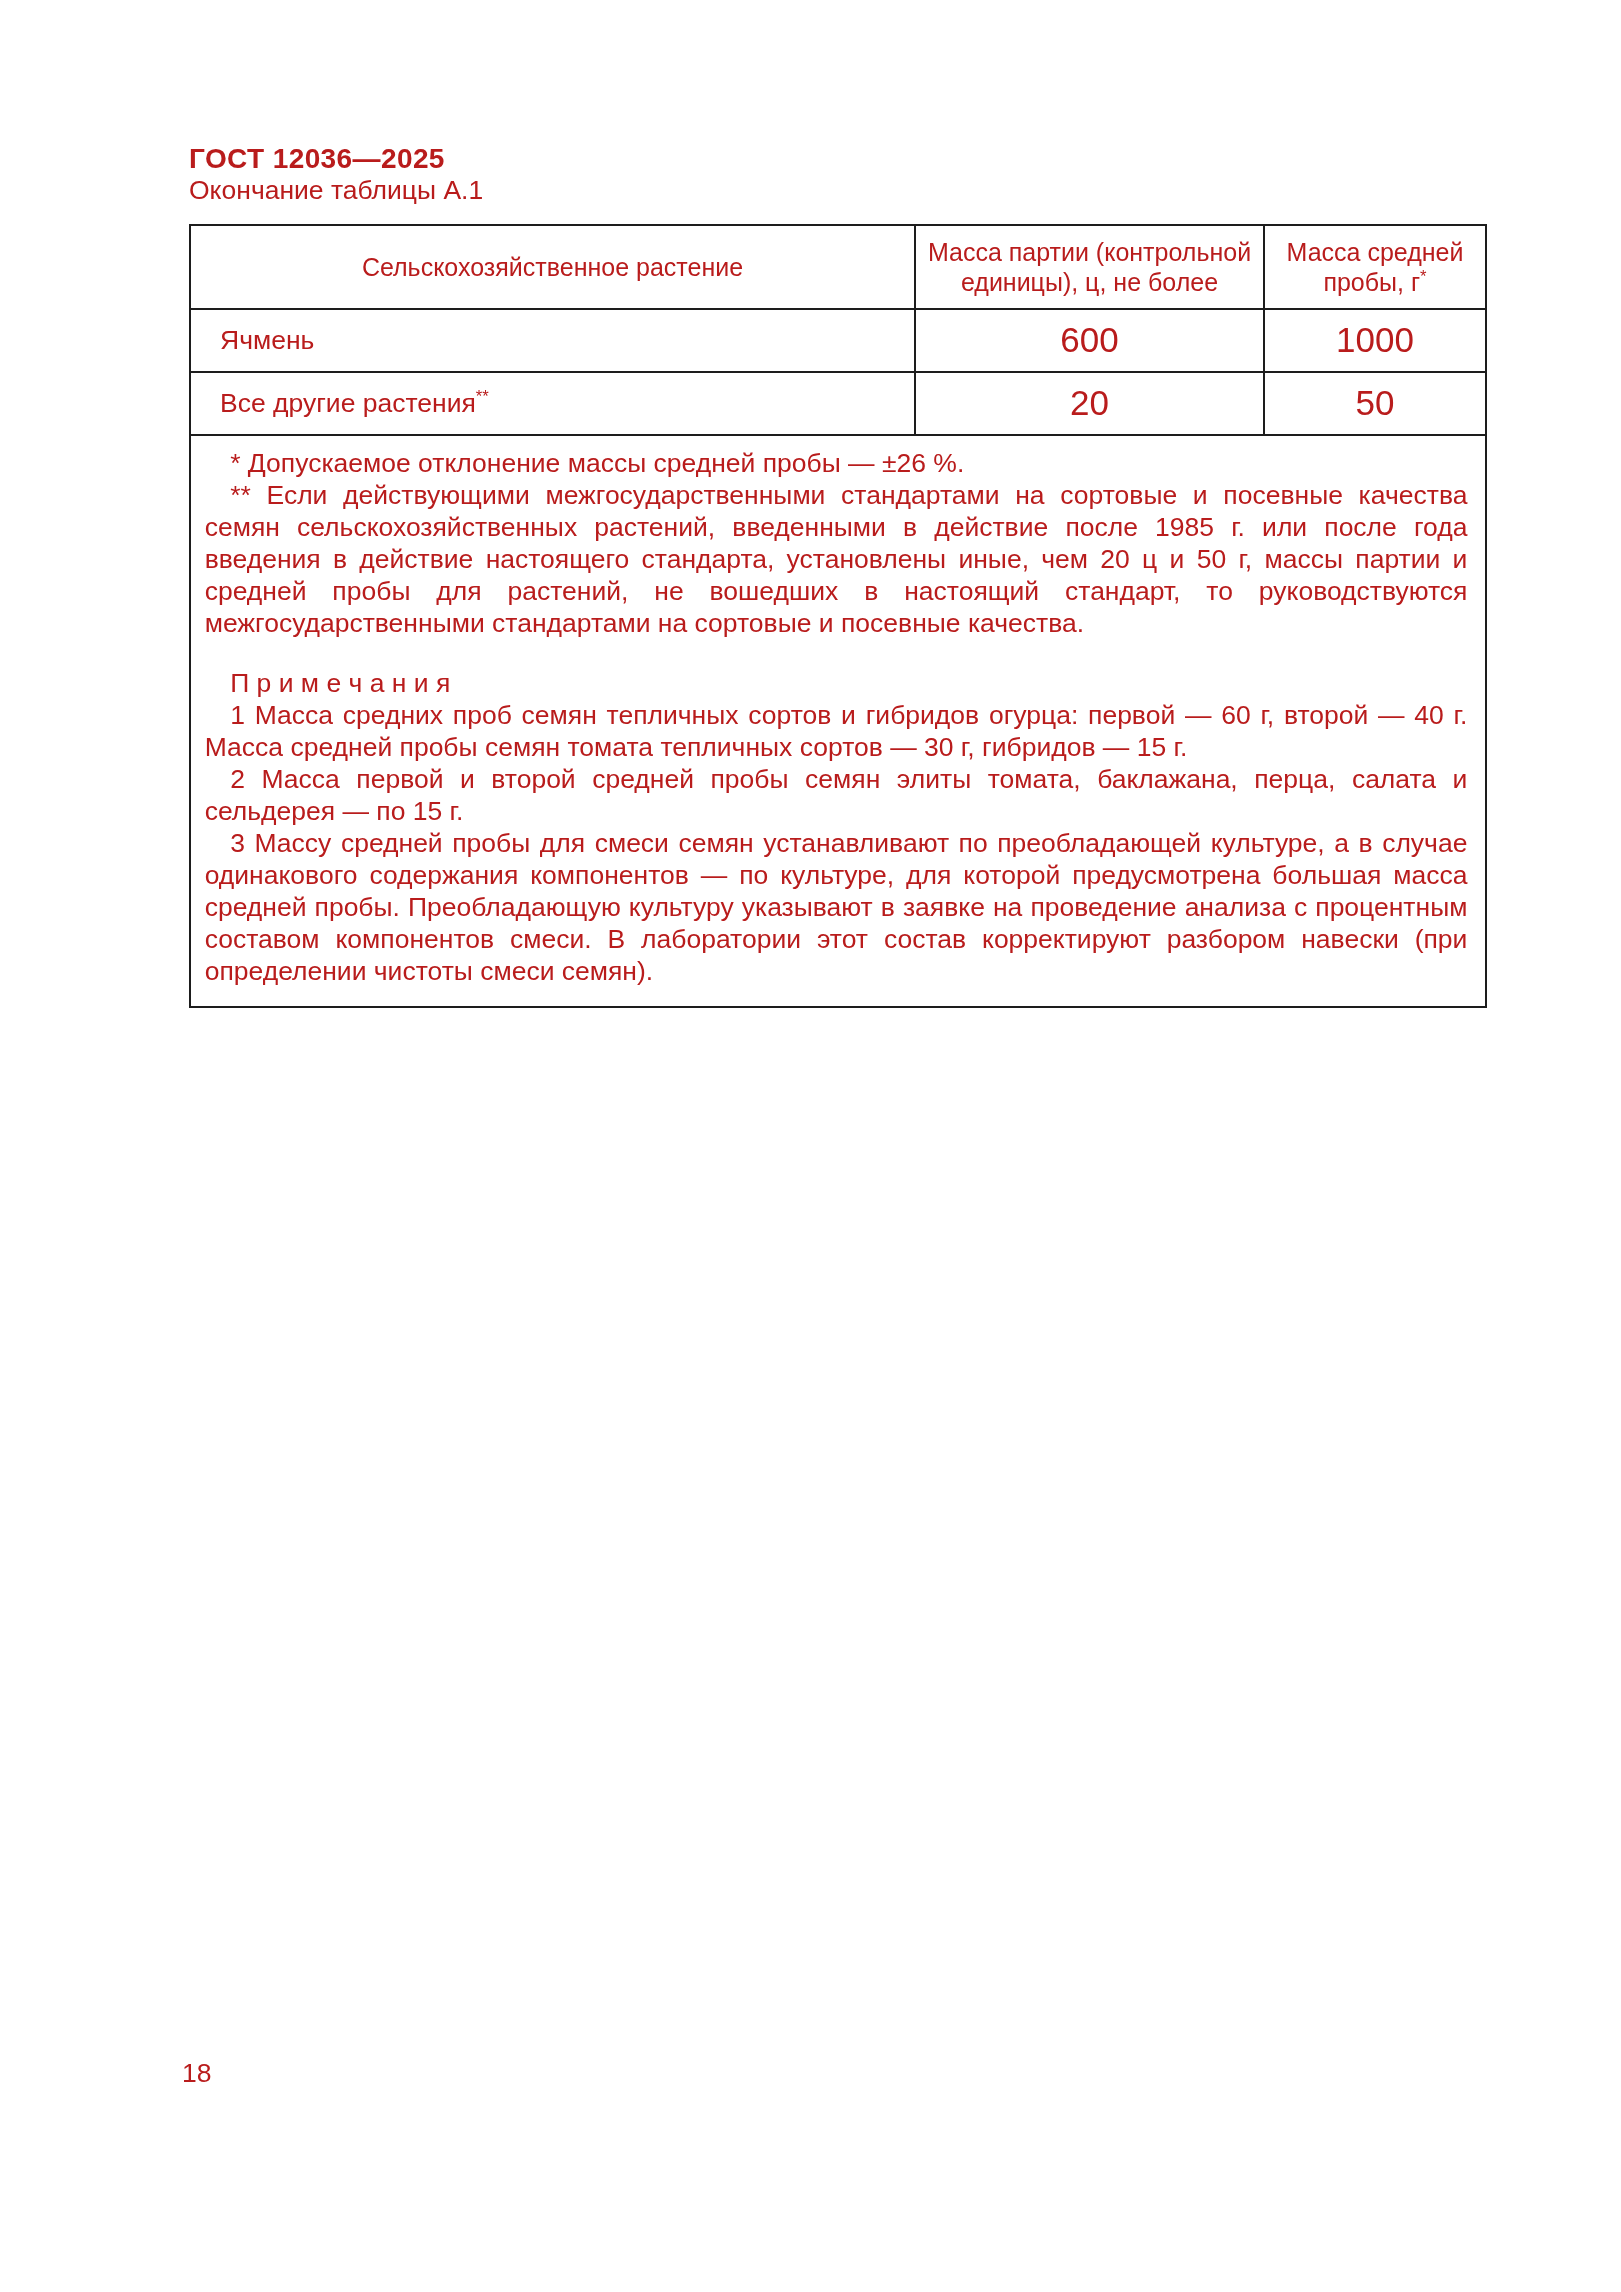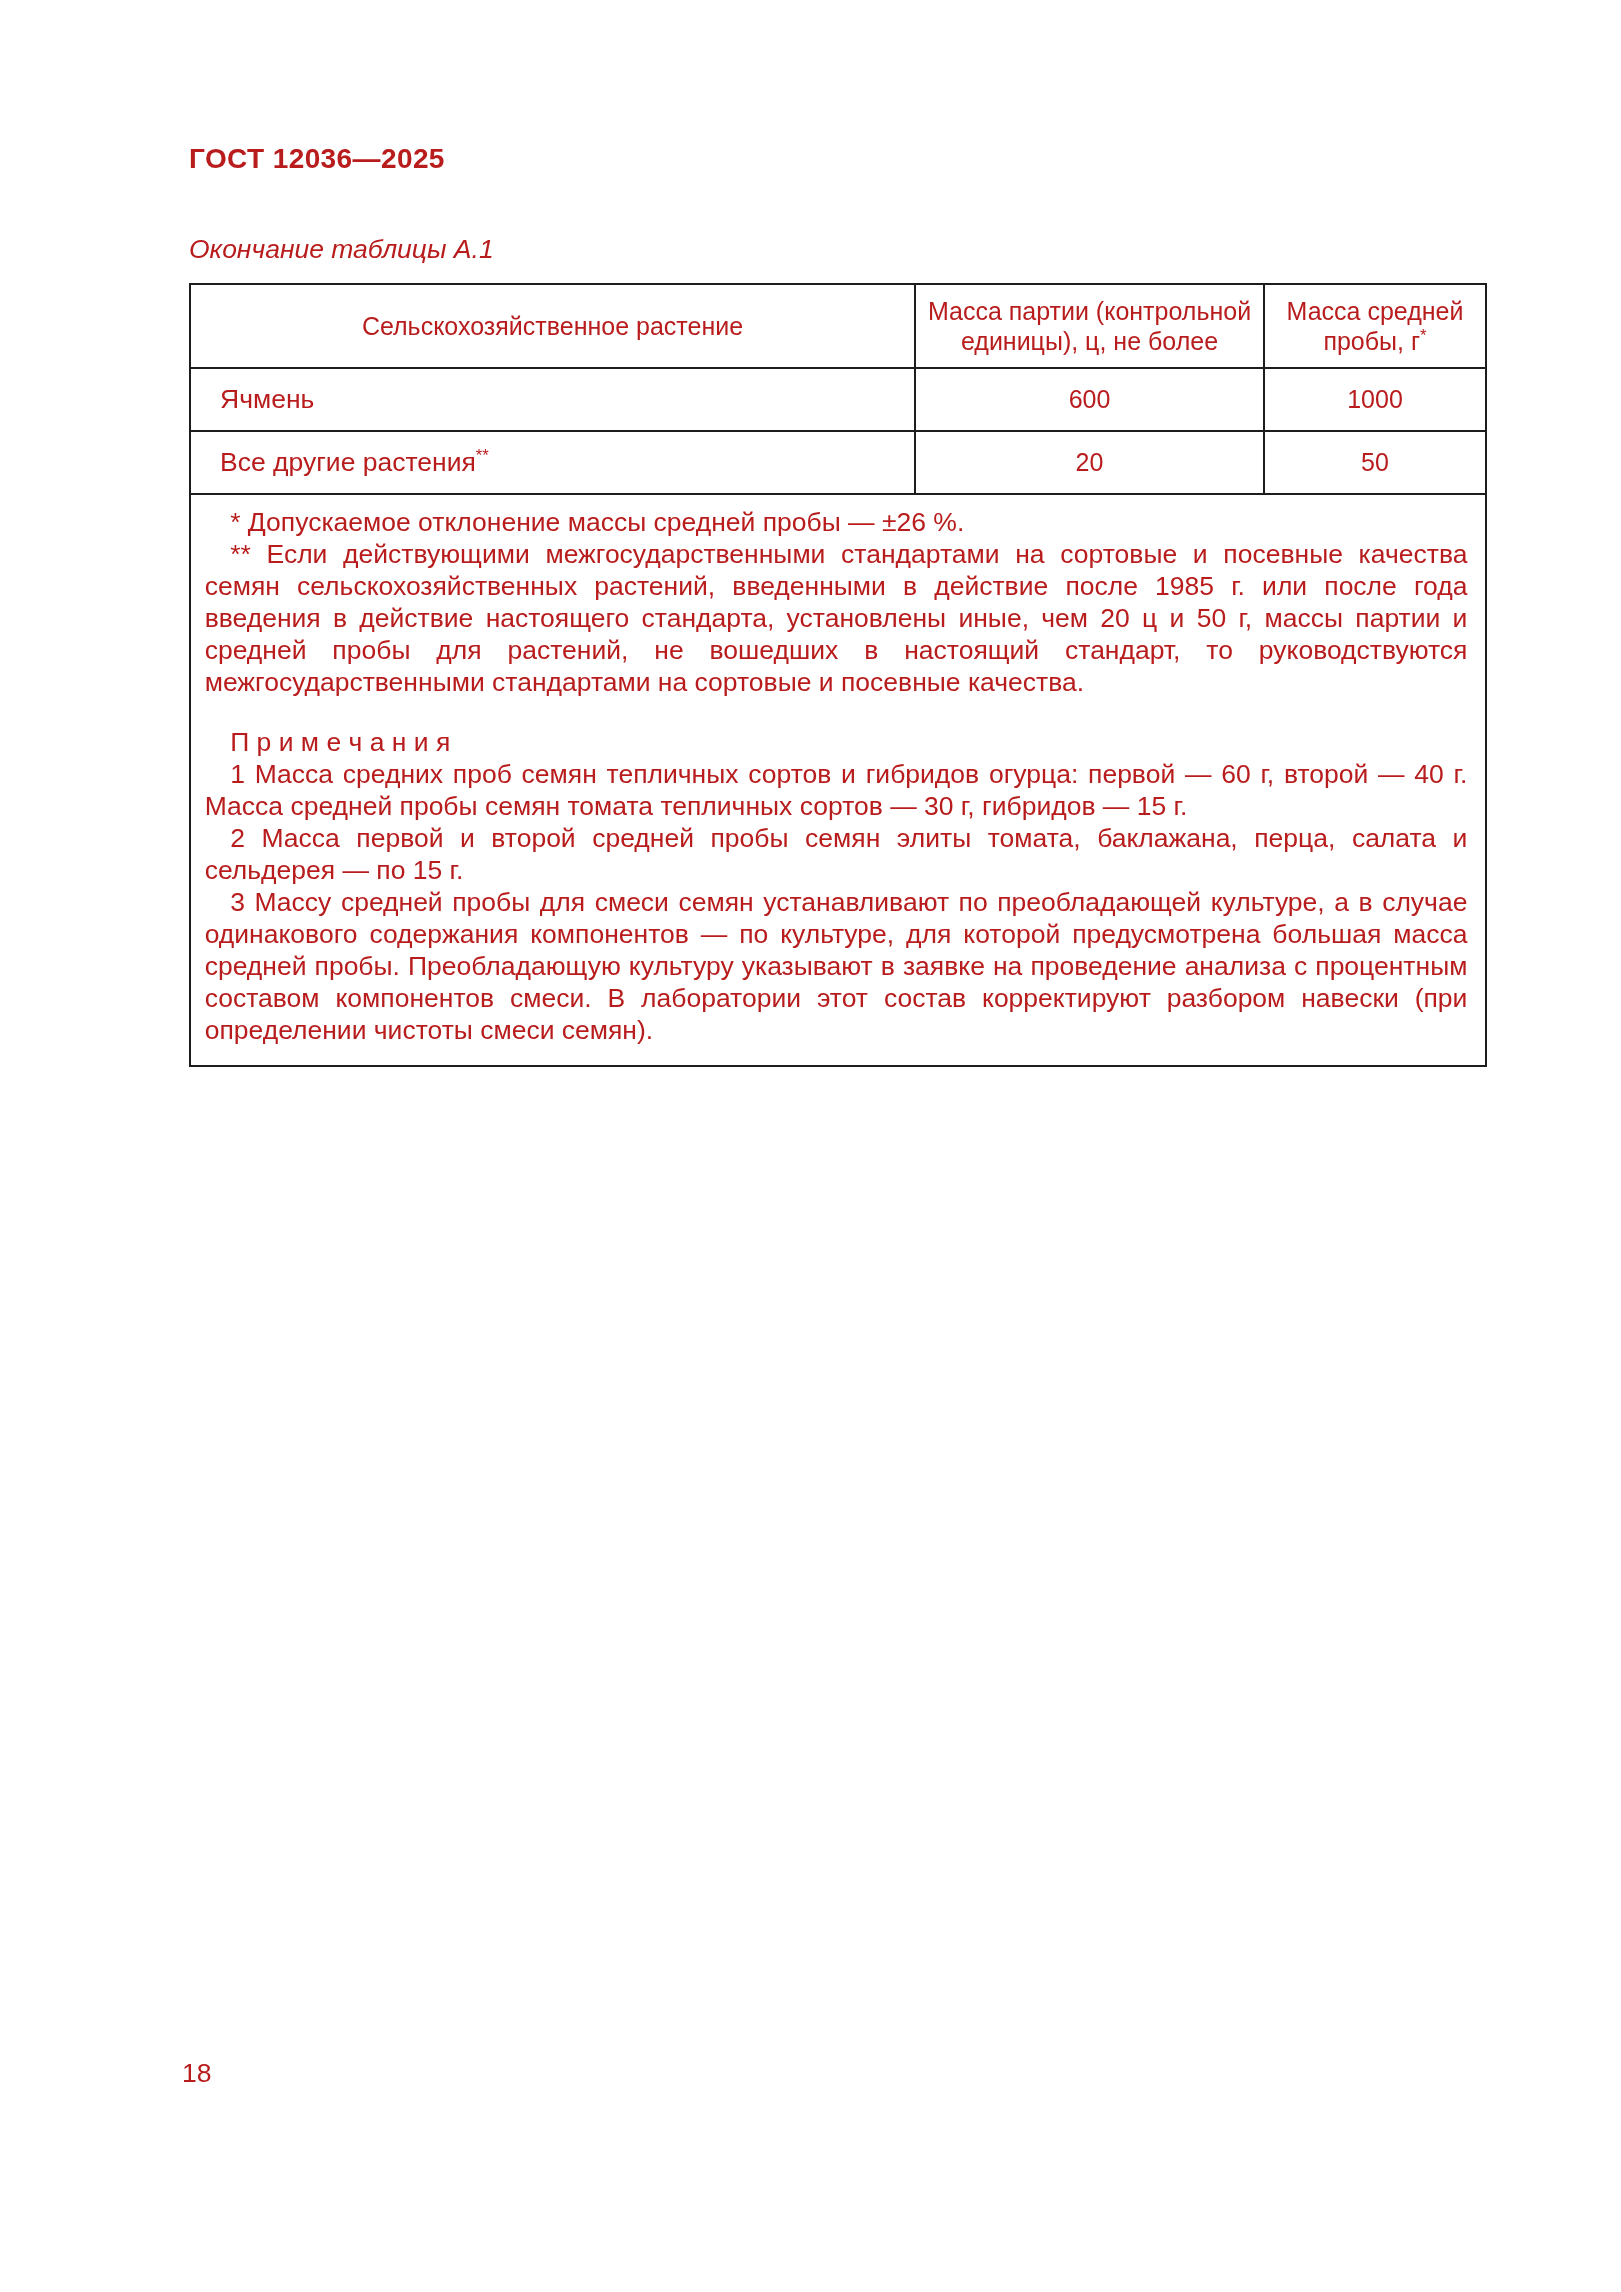--- a/index.html
+++ b/index.html
@@ -19,23 +19,21 @@
     left: 189px;
     top: 143px;
     width: 1296px;
   }
   .doc-header {
     font-size: 28px;
     font-weight: 700;
     letter-spacing: 0.4px;
   }
   .table-caption {
-    margin-top: 59px;
     font-size: 26.5px;
-    font-style: italic;
   }
   table.main {
     margin-top: 17.6px;
     border-collapse: collapse;
     table-layout: fixed;
     width: 1296px;
   }
   table.main th,
   table.main td {
     border: 2px solid #1d1d1d;
@@ -50,21 +48,21 @@
     height: 84px;
   }
   td.plant-cell {
     font-size: 26.5px;
     text-align: left;
     vertical-align: middle;
     padding: 13.7px 9.8px 13.7px 29px;
     height: 63px;
   }
   td.num-cell {
-    font-size: 25px;
+    font-size: 35px;
     text-align: center;
     vertical-align: middle;
   }
   td.notes-cell {
     padding: 11.8px 17.6px 19.6px 13.7px;
   }
   .fn {
     margin: 0;
     font-size: 26.5px;
     line-height: 32px;

